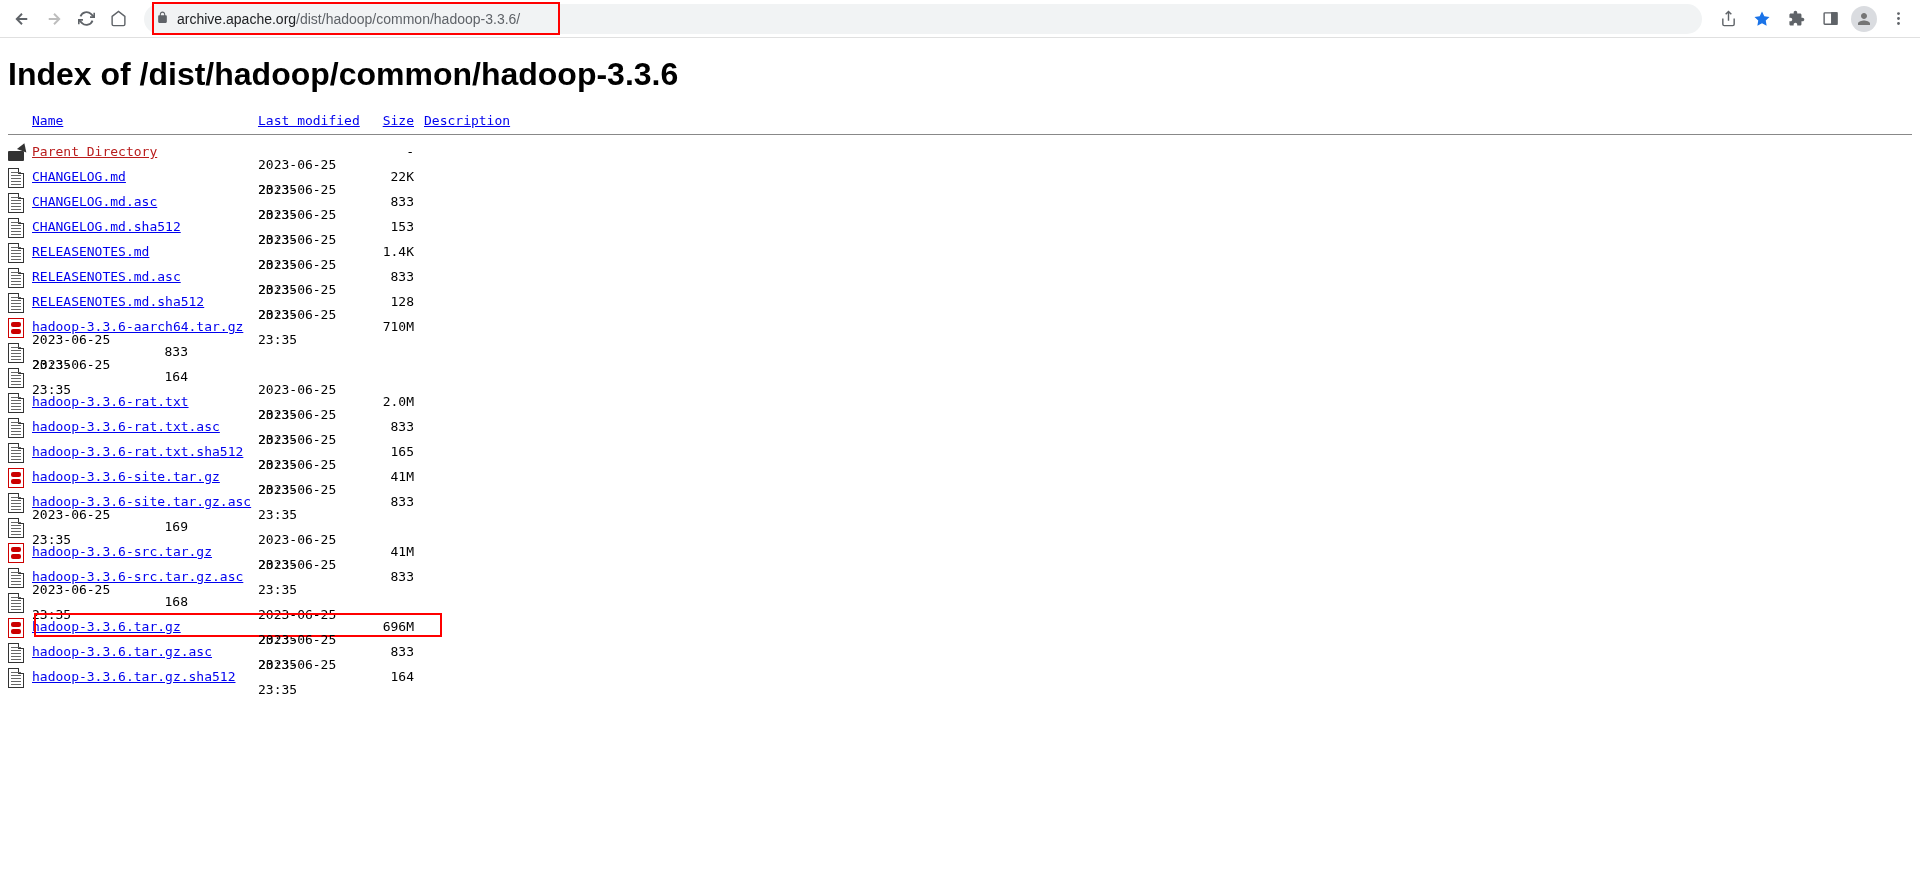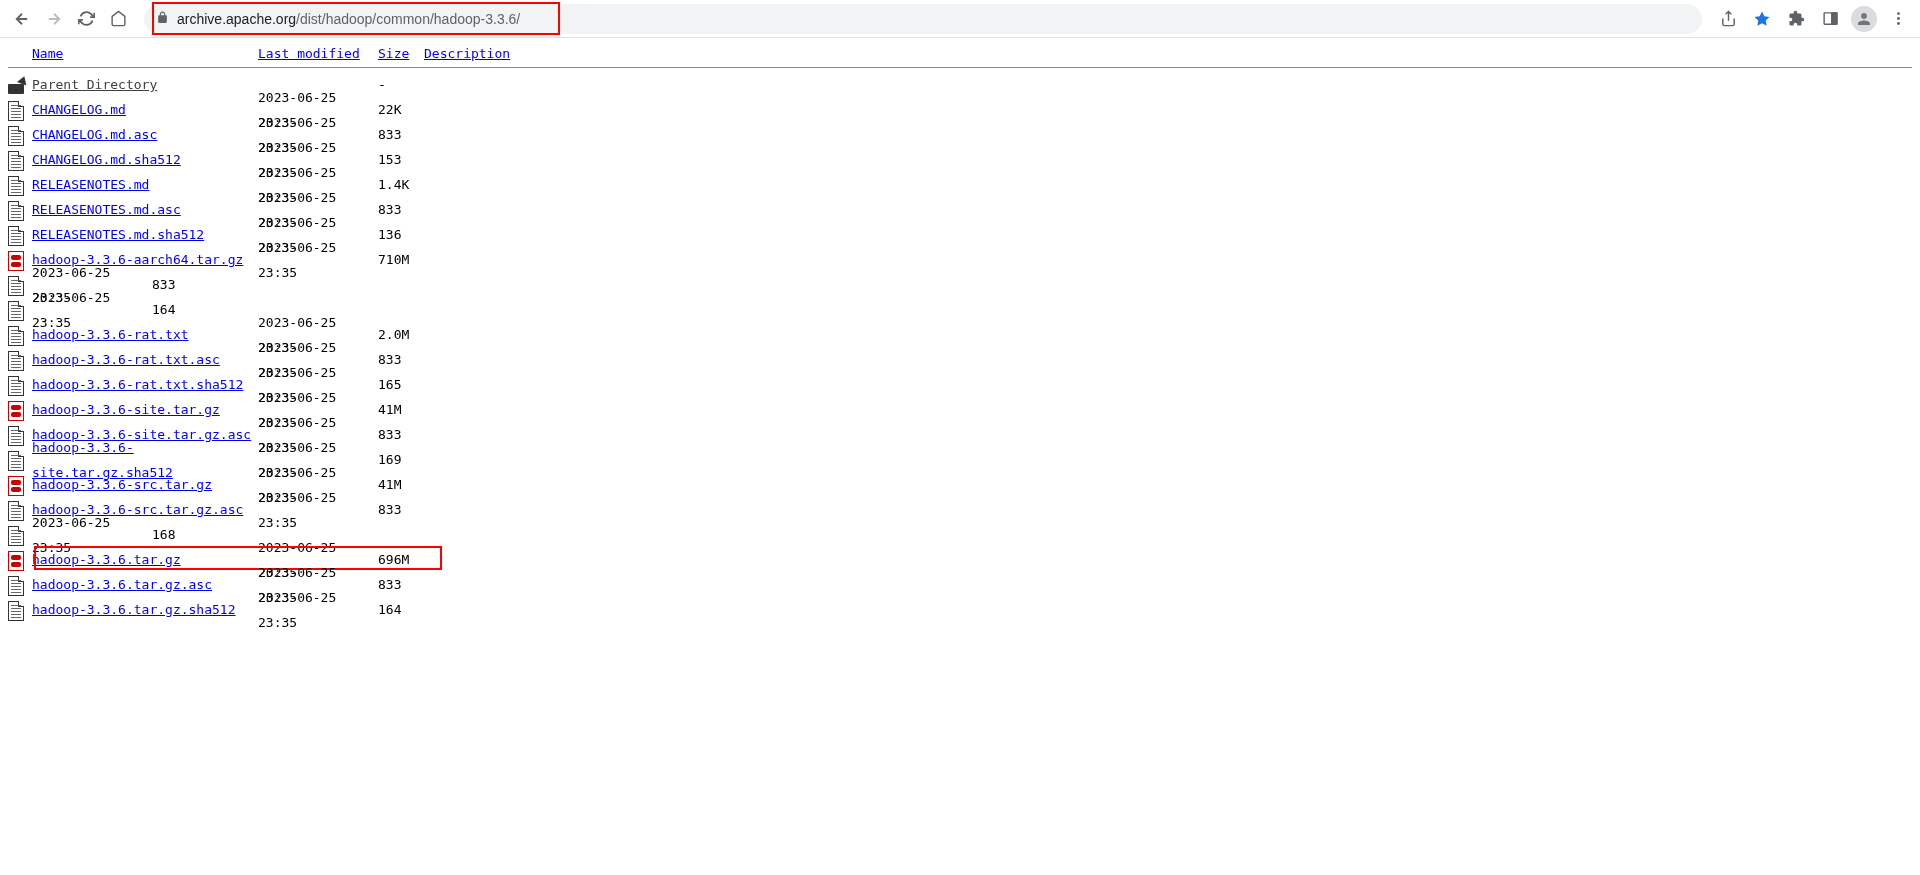--- a/index.html
+++ b/index.html
@@ -89,30 +89,30 @@
       font-size: 13px;
     }
     .header-row {
       display: flex;
       padding-bottom: 4px;
     }
     hr { border: none; border-top: 1px solid #888; margin: 2px 0 4px 0; }
     .col-icon { width: 24px; display: inline-block; }
     .col-name { width: 226px; display: inline-block; }
     .col-modified { width: 120px; display: inline-block; text-align: left; }
-    .col-size { width: 36px; display: inline-block; }
+    .col-size { width: 36px; display: inline-block; text-align: right; }
     .col-desc { width: 120px; display: inline-block; padding-left: 10px; }
     .header-link, .file-link {
       color: #0000EE;
       text-decoration: underline;
       cursor: pointer;
       margin-top: 23px;
     }
     .parent-link {
-      color: #404040;
+      color: #b91c1c;
       text-decoration: underline;
       cursor: pointer;
     }
     .rows { line-height: 25px; }
     .row {
       display: flex;
       align-items: center;
       height: 25px;
       position: relative;
     }
@@ -287,20 +287,21 @@
       <svg width="17" height="17" viewBox="0 0 24 24" fill="currentColor">
           <circle cx="12" cy="5" r="2"></circle>
           <circle cx="12" cy="12" r="2"></circle>
           <circle cx="12" cy="19" r="2"></circle>
         </svg>
     </div>
   </div>
 </div>
 
 <div class="page-content">
+  <h1 class="page-title">Index of /dist/hadoop/common/hadoop-3.3.6</h1>
 
   <div class="listing">
     <div class="header-row">
       <span class="col-icon"></span>
       <span class="col-name"><a class="header-link">Name</a></span>
       <span class="col-modified"><a class="header-link">Last modified</a></span>
       <span class="col-size"><a class="header-link">Size</a></span>
       <span class="col-desc"><a class="header-link">Description</a></span>
     </div>
     <hr>
@@ -350,21 +351,21 @@
     <span class="col-name"><a class="file-link">RELEASENOTES.md.asc</a></span>
     <span class="col-modified">2023-06-25 23:35</span>
     <span class="col-size">833</span>
     <span class="col-desc"></span>
   </div>
         <div class="row">
 
     <span class="col-icon"><span class="icon-text-file"></span></span>
     <span class="col-name"><a class="file-link">RELEASENOTES.md.sha512</a></span>
     <span class="col-modified">2023-06-25 23:35</span>
-    <span class="col-size">136</span>
+    <span class="col-size">128</span>
     <span class="col-desc"></span>
   </div>
         <div class="row">
 
     <span class="col-icon"><span class="icon-archive"></span></span>
     <span class="col-name"><a class="file-link">hadoop-3.3.6-aarch64.tar.gz</a></span>
     <span class="col-modified">2023-06-25 23:35</span>
     <span class="col-size">710M</span>
     <span class="col-desc"></span>
   </div>
@@ -418,21 +419,20 @@
 
     <span class="col-icon"><span class="icon-text-file"></span></span>
     <span class="col-name"><a class="file-link">hadoop-3.3.6-site.tar.gz.asc</a></span>
     <span class="col-modified">2023-06-25 23:35</span>
     <span class="col-size">833</span>
     <span class="col-desc"></span>
   </div>
         <div class="row">
 
     <span class="col-icon"><span class="icon-text-file"></span></span>
-    <span class="col-name"><a class="file-link">hadoop-3.3.6-site.tar.gz.sha512</a></span>
     <span class="col-modified">2023-06-25 23:35</span>
     <span class="col-size">169</span>
     <span class="col-desc"></span>
   </div>
         <div class="row">
 
     <span class="col-icon"><span class="icon-archive"></span></span>
     <span class="col-name"><a class="file-link">hadoop-3.3.6-src.tar.gz</a></span>
     <span class="col-modified">2023-06-25 23:35</span>
     <span class="col-size">41M</span>

